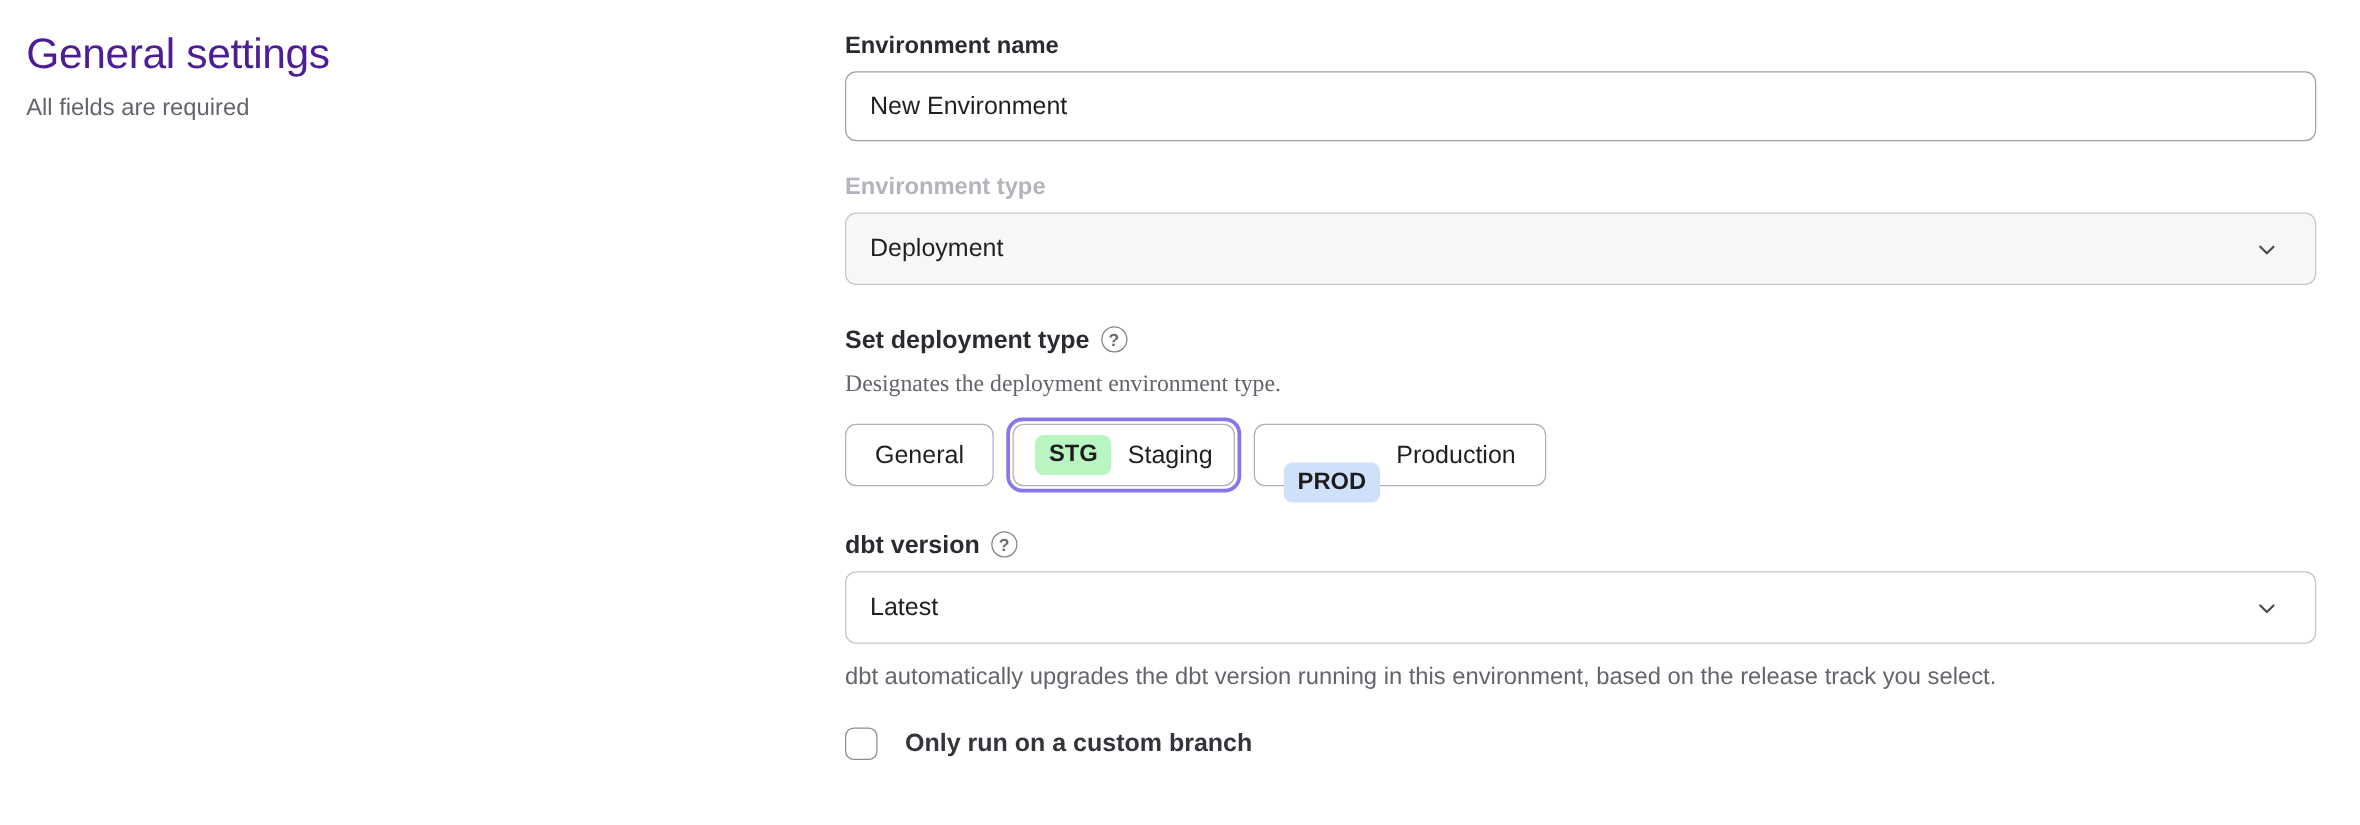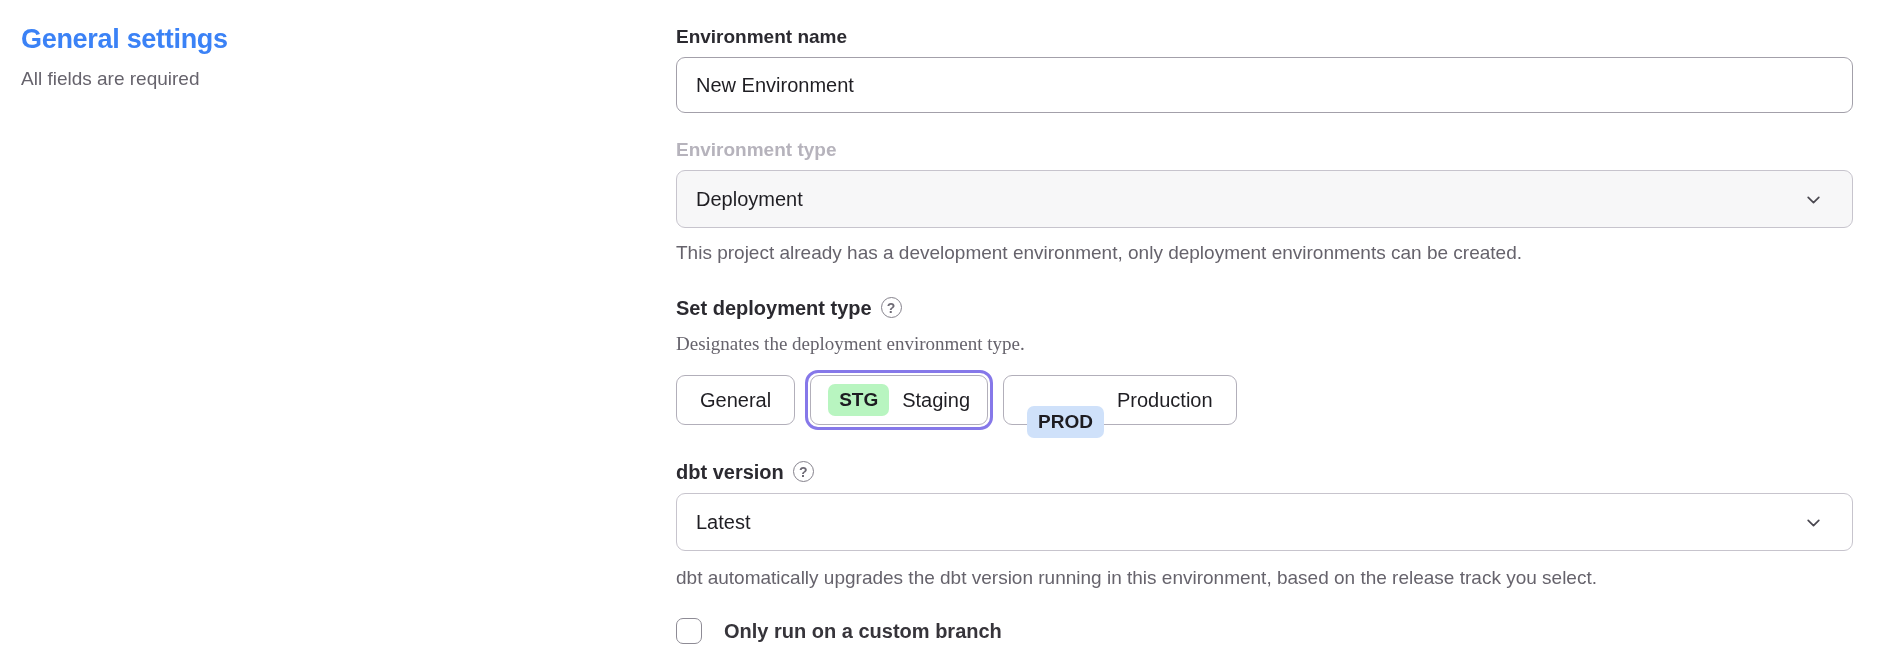--- a/index.html
+++ b/index.html
@@ -16,21 +16,21 @@
   *{box-sizing:border-box;margin:0;padding:0;}
   html,body{width:1888px;height:660px;overflow:hidden;}
   body{
     background:#ffffff;
     font-family:"Liberation Sans", sans-serif;
     color:var(--text-dark);
     position:relative;
   }
   
   .left-col{position:absolute;left:21px;top:24px;width:560px;}
-  .page-title{font-size:27px;font-weight:700;letter-spacing:-0.3px;color:#3b82f6;}
+  .page-title{font-size:34px;font-weight:400;letter-spacing:-0.3px;color:#4c1d95;}
   .page-subtitle{margin-top:13px;font-size:19px;color:var(--text-gray);}
   
   .form-col{position:absolute;left:676px;top:0;width:1177px;}
   .field-label{font-size:19px;font-weight:700;color:#2b2a30;}
   .field-label.muted{color:var(--text-muted);}
   .label-row{display:flex;align-items:flex-start;gap:9px;}
   .help-icon{
     width:21px;height:21px;border:1.6px solid #85828c;border-radius:50%;
     display:inline-flex;align-items:center;justify-content:center;
     font-size:14px;font-weight:600;color:#6d6a74;line-height:1;
@@ -99,21 +99,20 @@
 
   <div class="field-label muted mt-label2">Environment type</div>
   <div class="select disabled">
     <span>Deployment</span>
     <span class="chevron">
       <svg width="17" height="17" viewBox="0 0 16 16">
           <polyline points="3,6 8,11 13,6" fill="none" stroke="#4a4850" stroke-width="1.6" stroke-linecap="round" stroke-linejoin="round"></polyline>
         </svg>
     </span>
   </div>
-  <div class="helper mt-helper1">This project already has a development environment, only deployment environments can be created.</div>
 
   <div class="label-row mt-section">
     <span class="section-label">Set deployment type</span>
     <span class="help-icon">?</span>
   </div>
   <div class="helper mt-sectionhelp">Designates the deployment environment type.</div>
 
   <div class="btn-row">
     <button class="type-btn">
       <span>General</span>

